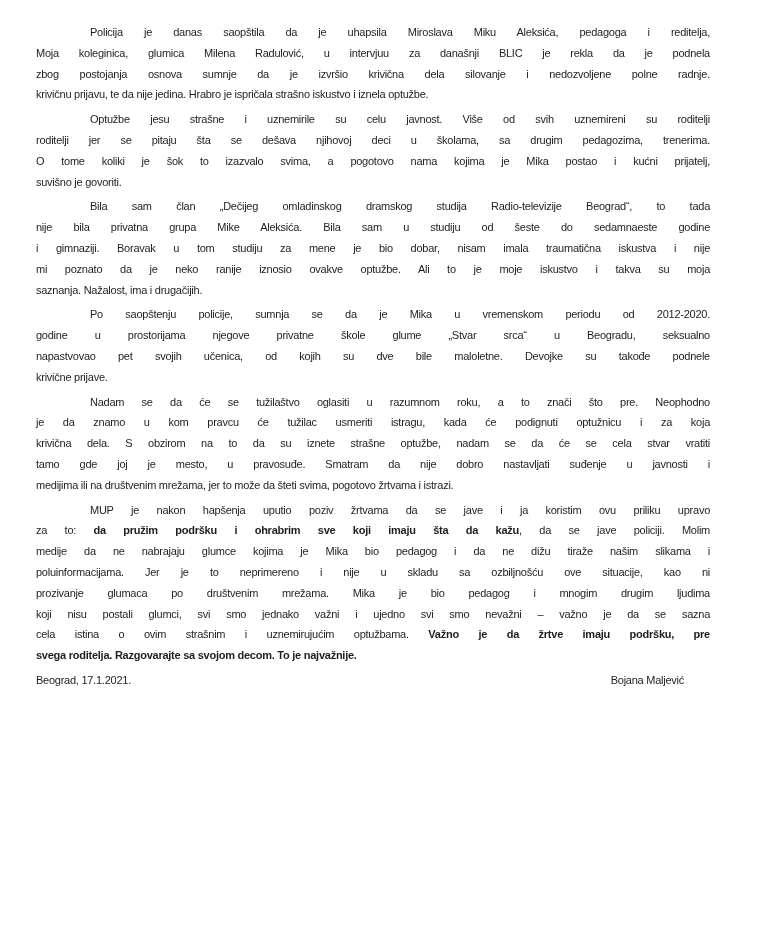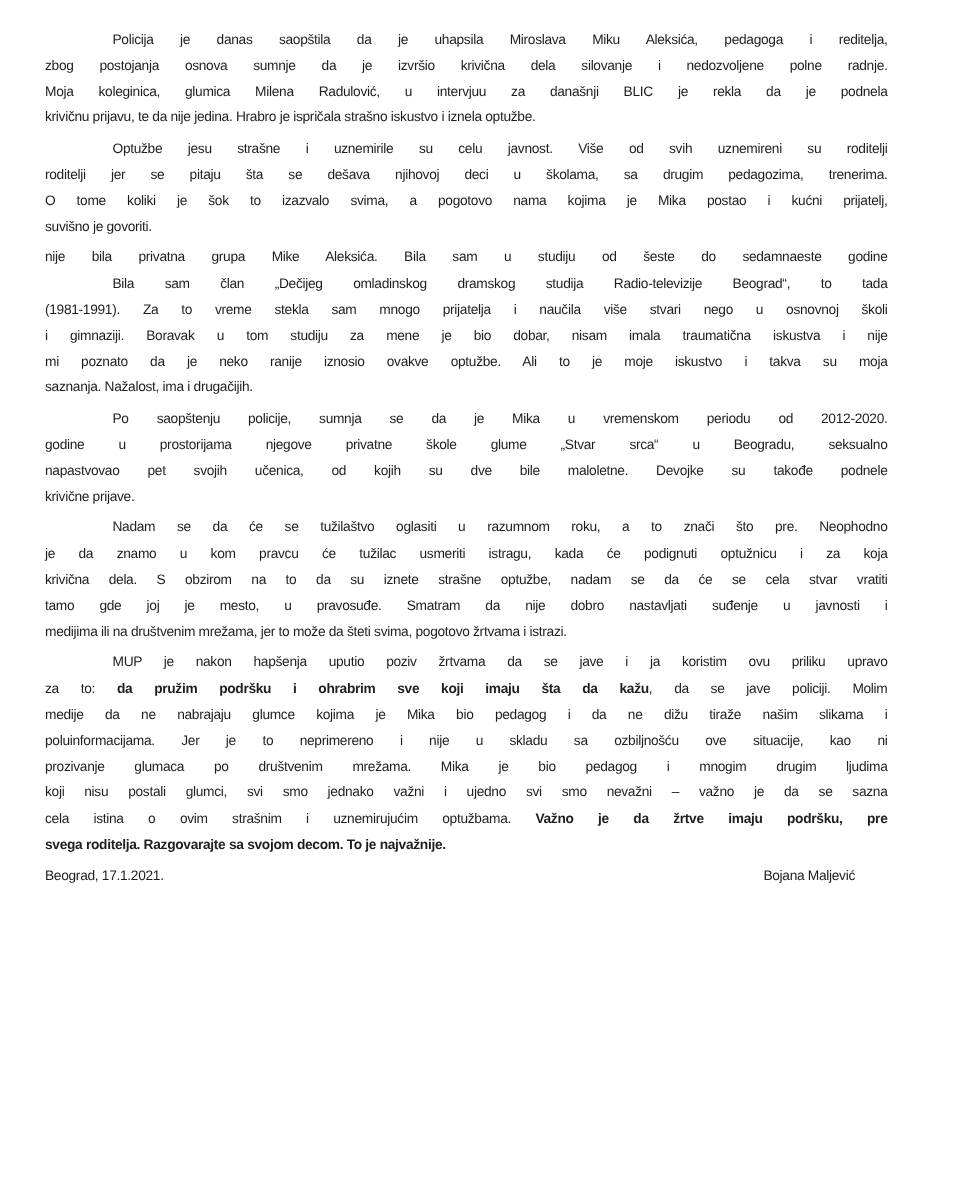--- a/index.html
+++ b/index.html
@@ -19,34 +19,33 @@
   .sig-left { position: absolute; left: 0; top: 0; }
   .sig-right { position: absolute; right: 26px; top: 0; }
 </style>
 </head>
 <body>
 
 <div class="page">
   <div id="body-text">
       <div class="para">
         <span class="line first"><span>Policija je danas saopštila da je uhapsila Miroslava Miku Aleksića, pedagoga i reditelja,</span></span>
+        <span class="line"><span>Moja koleginica, glumica Milena Radulović, u intervjuu za današnji BLIC je rekla da je podnela</span></span>
         <span class="line"><span>zbog postojanja osnova sumnje da je izvršio krivična dela silovanje i nedozvoljene polne radnje.</span></span>
-        <span class="line"><span>Moja koleginica, glumica Milena Radulović, u intervjuu za današnji BLIC je rekla da je podnela</span></span>
         <span class="line last"><span>krivičnu prijavu, te da nije jedina. Hrabro je ispričala strašno iskustvo i iznela optužbe.</span></span>
       </div>
       <div class="para">
         <span class="line first"><span>Optužbe jesu strašne i uznemirile su celu javnost. Više od svih uznemireni su roditelji</span></span>
         <span class="line"><span>roditelji jer se pitaju šta se dešava njihovoj deci u školama, sa drugim pedagozima, trenerima.</span></span>
         <span class="line"><span>O tome koliki je šok to izazvalo svima, a pogotovo nama kojima je Mika postao i kućni prijatelj,</span></span>
         <span class="line last"><span>suvišno je govoriti.</span></span>
       </div>
       <div class="para">
+        <span class="line first"><span>Bila sam član „Dečijeg omladinskog dramskog studija Radio-televizije Beograd“, to tada</span></span>
         <span class="line"><span>nije bila privatna grupa Mike Aleksića. Bila sam u studiju od šeste do sedamnaeste godine</span></span>
-        <span class="line first"><span>Bila sam član „Dečijeg omladinskog dramskog studija Radio-televizije Beograd“, to tada</span></span>
-        <span class="line"><span>(1981-1991). Za to vreme stekla sam mnogo prijatelja i naučila više stvari nego u osnovnoj školi</span></span>
         <span class="line"><span>i gimnaziji. Boravak u tom studiju za mene je bio dobar, nisam imala traumatična iskustva i nije</span></span>
         <span class="line"><span>mi poznato da je neko ranije iznosio ovakve optužbe. Ali to je moje iskustvo i takva su moja</span></span>
         <span class="line last"><span>saznanja. Nažalost, ima i drugačijih.</span></span>
       </div>
       <div class="para">
         <span class="line first"><span>Po saopštenju policije, sumnja se da je Mika u vremenskom periodu od 2012-2020.</span></span>
         <span class="line"><span>godine u prostorijama njegove privatne škole glume „Stvar srca“ u Beogradu, seksualno</span></span>
         <span class="line"><span>napastvovao pet svojih učenica, od kojih su dve bile maloletne. Devojke su takođe podnele</span></span>
         <span class="line last"><span>krivične prijave.</span></span>
       </div>

